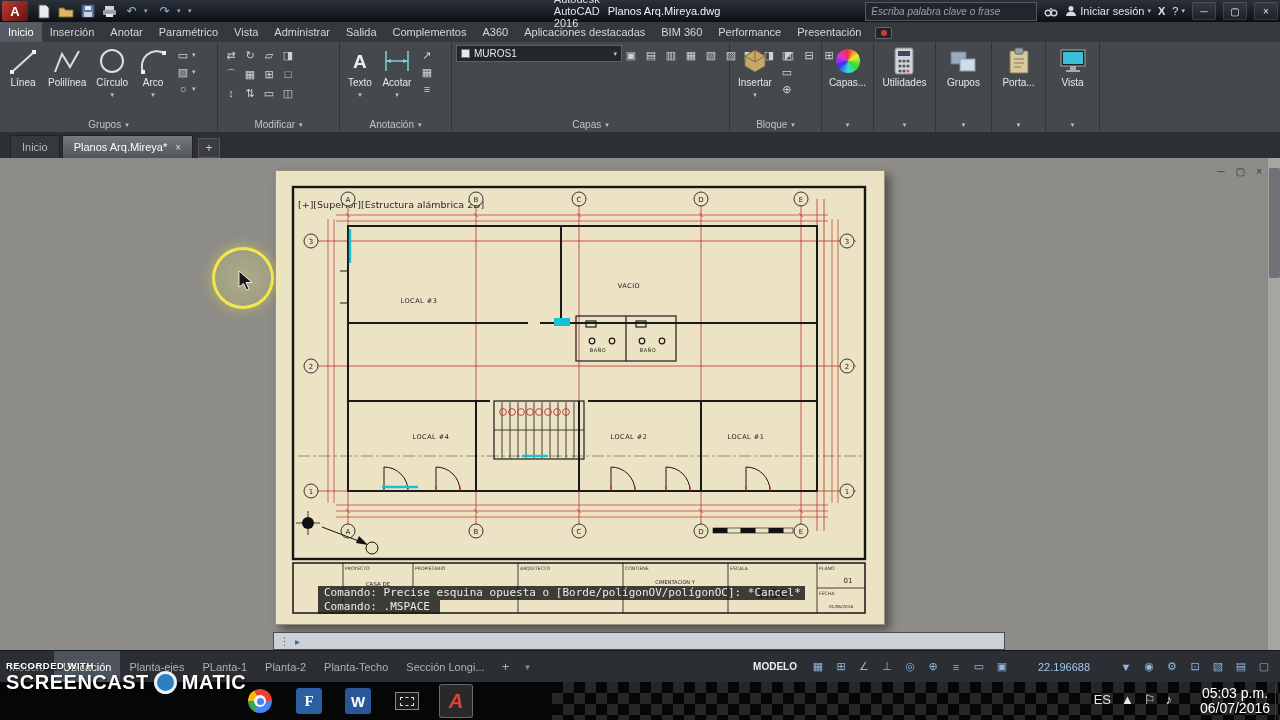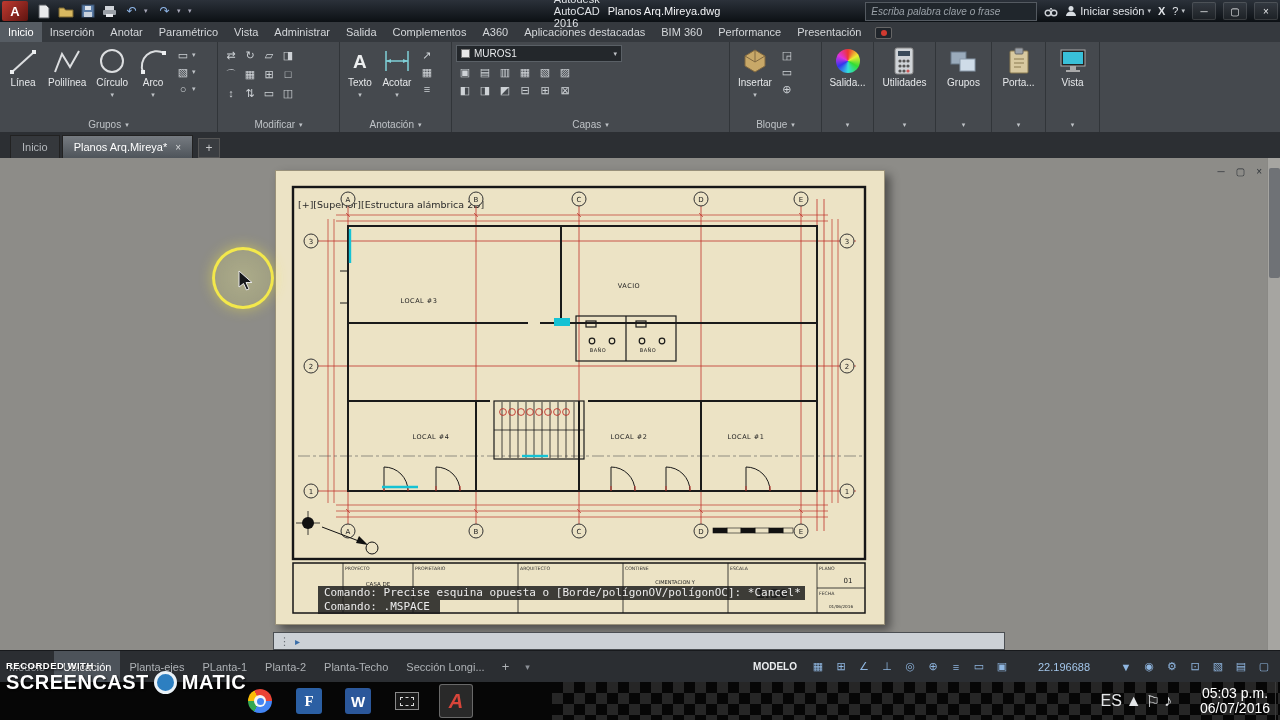--- a/index.html
+++ b/index.html
@@ -36,21 +36,21 @@
 .caret{font-size:7px;color:#bfc3c7}
 .bigbtn{display:flex;flex-direction:column;align-items:center;gap:1px;color:#e6e8ea;font-size:10px;padding:1px 4px;text-align:center;line-height:11px}
 .bigbtn .ic{height:30px;display:flex;align-items:center;justify-content:center}
 .sic{width:18px;height:16px;display:flex;align-items:center;justify-content:center;color:#ced2d6;font-size:11px}
 .scol{display:flex;flex-direction:column;gap:1px;margin-top:2px}
 .srow{display:flex;align-items:center}
 .modgrid{display:grid;grid-template-columns:repeat(4,19px);grid-auto-rows:19px;margin-top:2px}
 .layercombo{width:166px;height:17px;background:#23272b;border:1px solid #5a6066;color:#e8eaec;font-size:10px;display:flex;align-items:center;gap:4px;padding:0 4px}
 .swatch{width:9px;height:9px;background:#e8e8e8;border:1px solid #777}
 .lrow{display:flex;gap:2px;margin-top:2px}
-.capsR{display:flex;flex-direction:column}
+.capsR{display:flex;flex-direction:row}
 .colorwheel{width:24px;height:24px;border-radius:50%;background:conic-gradient(#e33,#ee3,#3d3,#3dd,#33e,#d3d,#e33)}
 .texticon{color:#eceeef;font-weight:bold;font-size:19px}
 
 
 #filetabs{position:absolute;left:0;top:132px;width:1280px;height:26px;background:#2c2f33;display:flex;align-items:flex-end;padding-left:10px;gap:2px;z-index:27}
 .ftab{height:23px;display:flex;align-items:center;padding:0 11px;font-size:11px;background:#35383c;color:#b4b8bc;border:1px solid #222;border-bottom:none;gap:8px}
 .ftab.active{background:linear-gradient(#767b81,#4e545a);color:#fff}
 .ftab .close{color:#d8dadc;font-size:10px}
 .addtab{width:22px;height:20px;margin-left:3px;background:#3a3d41;border:1px solid #555;color:#c8cacc;display:flex;align-items:center;justify-content:center;font-size:12px}
 
@@ -89,21 +89,21 @@
 .app.active{background:rgba(255,255,255,.14);border:1px solid rgba(255,255,255,.3)}
 .chrome{width:24px;height:24px;border-radius:50%;background:conic-gradient(from -30deg,#ea4335 0 120deg,#4285f4 0 240deg,#34a853 0 300deg,#fbbc05 0 360deg);position:relative}
 .chrome::after{content:"";position:absolute;inset:6px;background:#f5f5f5;border-radius:50%}
 .chrome::before{content:"";position:absolute;inset:8.5px;background:#4285f4;border-radius:50%;z-index:1}
 .sq{width:26px;height:26px;border-radius:3px;display:flex;align-items:center;justify-content:center;color:#fff;font-weight:bold;font-size:15px;font-family:"Liberation Serif",serif}
 .fapp{background:#2b5fa3}
 .wapp{background:#2b579a;font-family:"Liberation Sans",sans-serif}
 .capture{width:24px;height:18px;background:#191919;border:1px solid #8a8a8a;display:flex;align-items:center;justify-content:center}
 .capture i{width:14px;height:9px;border:1px dashed #ddd;display:block}
 .acadapp{color:#d8453a;font-weight:bold;font-size:20px;font-style:italic}
-#tray{position:absolute;right:108px;top:10px;display:flex;align-items:flex-start;gap:4px;color:#e4e6e8;font-size:16px;z-index:2}
+#tray{position:absolute;right:108px;top:10px;display:flex;align-items:flex-start;gap:10px;color:#e4e6e8;font-size:13px;z-index:2}
 #clock{position:absolute;right:10px;top:4px;text-align:center;color:#fff;font-size:14px;line-height:15px;z-index:2}
 #edgestrip{position:absolute;right:0;top:0;width:5px;height:38px;border-left:1px solid #3a3a3a;z-index:3}
 #watermark{position:absolute;left:6px;top:660px;z-index:50;color:#fff;text-shadow:1px 1px 2px rgba(0,0,0,.8)}
 #wm1{font-size:9.5px;font-weight:bold;letter-spacing:.5px;margin-left:0}
 #wm2{display:flex;align-items:center;gap:5px;font-size:20px;font-weight:bold;letter-spacing:.5px}
 #wmlogo{width:23px;height:23px;border-radius:50%;background:#2d7fc1;border:3px solid #eaf2f8;display:inline-block}
 svg text{font-family:"DejaVu Sans",sans-serif}
 </style>
 </head>
 <body>
@@ -370,21 +370,21 @@
           <span class="caret">▾</span>
         </div>
     </div>
 
     <div class="panel" style="width:52px">
       <div class="pbody" style="justify-content:center">
         <div class="bigbtn">
           <span class="ic">
               <span class="colorwheel"></span>
             </span>
-          <span>Salida...</span>
+          <span>Capas...</span>
         </div>
       </div>
       <div class="plabel">
           <span class="caret">▾</span>
         </div>
     </div>
 
     <div class="panel" style="width:62px">
       <div class="pbody" style="justify-content:center">
         <div class="bigbtn">

